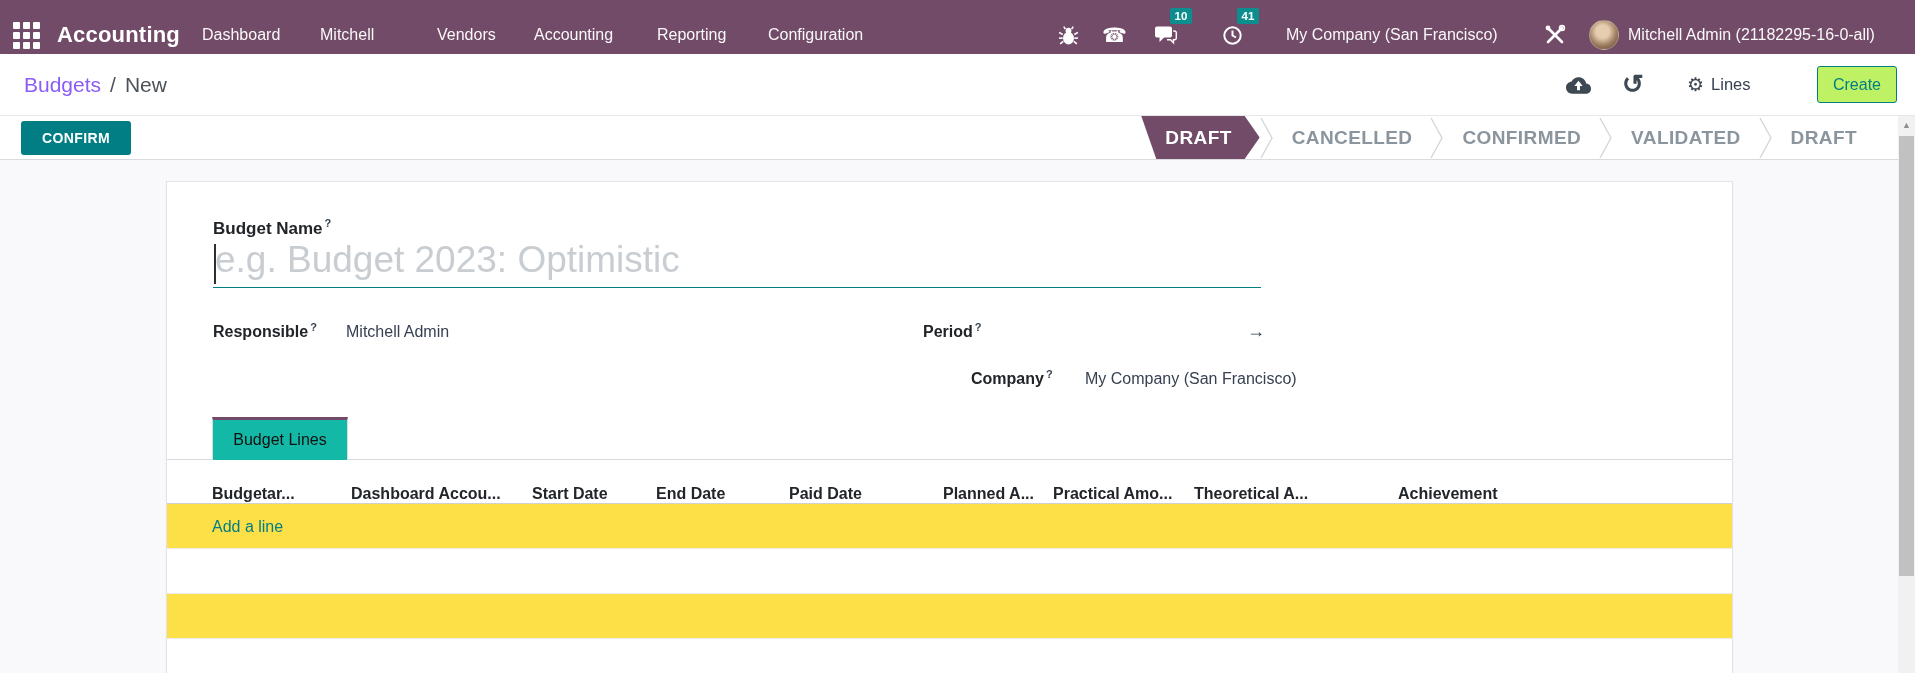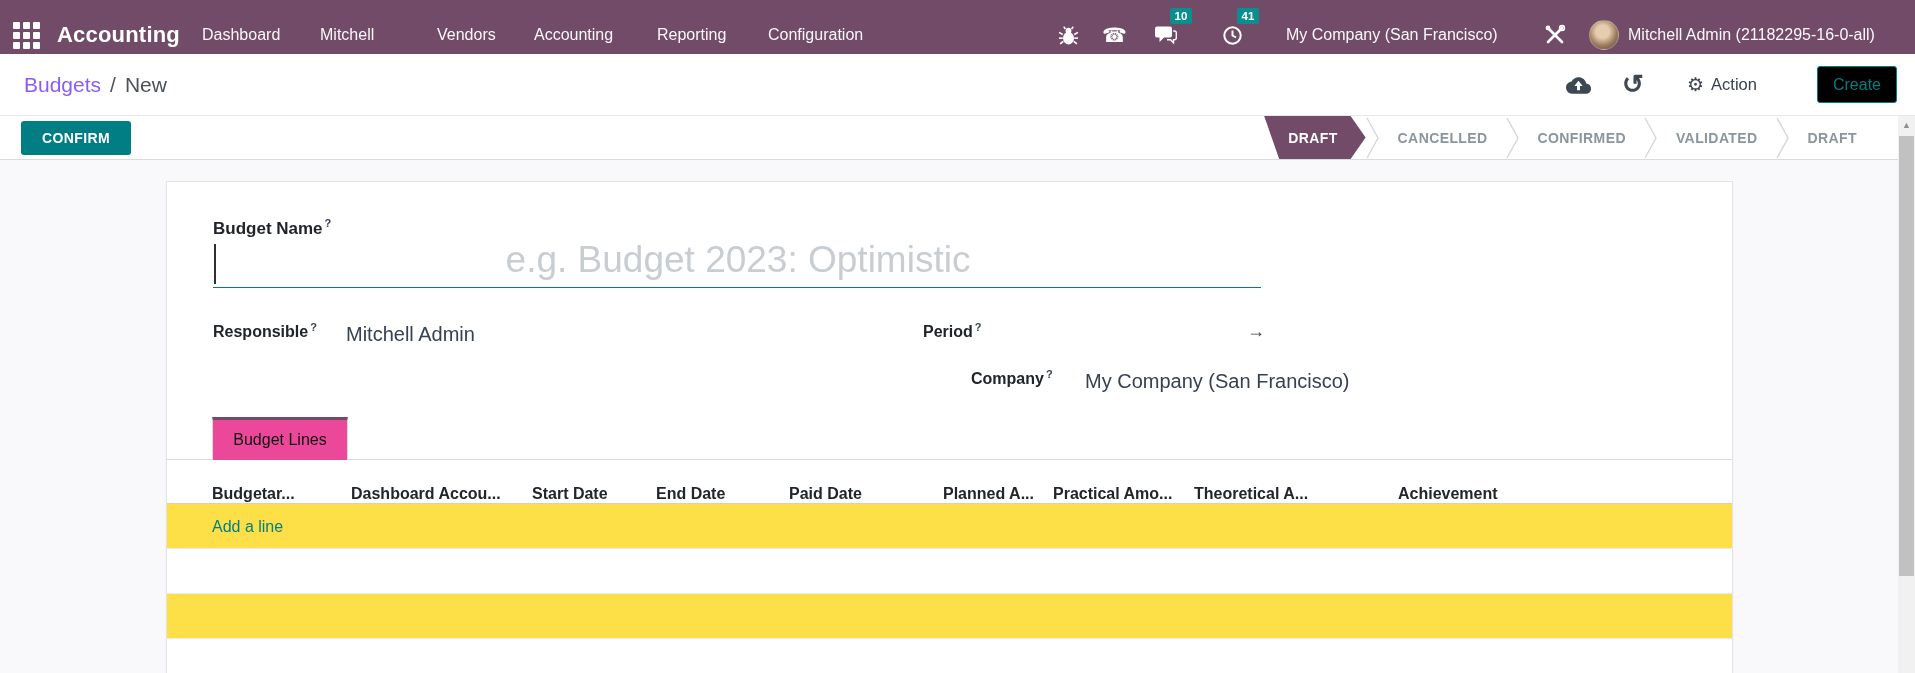--- a/index.html
+++ b/index.html
@@ -23,49 +23,49 @@
   
   .cpanel { position:absolute; top:54px; left:0; width:1915px; height:61px; background:#fff; }
   .breadcrumb { position:absolute; left:24px; top:0; height:61px; display:flex; align-items:center; font-size:21px; gap:9px; }
   .bc-parent { color:#8b5cf6; cursor:pointer; }
   .bc-sep, .bc-current { color:#4c5258; }
   .cp-icon { position:absolute; top:0; height:61px; display:flex; align-items:center; cursor:pointer; color:#3d4852; }
   .undo-glyph { font-size:26px; font-weight:bold; color:#3d4852; }
   .action-group { position:absolute; left:1687px; top:0; height:61px; display:flex; align-items:center; gap:7px; cursor:pointer; }
   .gear-glyph { font-size:19px; color:#3d4852; }
   .action-label { font-size:16.5px; color:#374151; }
-  .create-btn { position:absolute; left:1817px; top:12px; width:80px; height:37px; background:#000000; border:1px solid #017E84; border-radius:3px; color:#017E84; font-size:16px; font-family:inherit; cursor:pointer; }
+  .create-btn { position:absolute; left:1817px; top:12px; width:80px; height:37px; background:#bef264; border:1px solid #017E84; border-radius:3px; color:#017E84; font-size:16px; font-family:inherit; cursor:pointer; }
 
   
   .statusbar { position:absolute; top:115px; left:0; width:1915px; height:45px; background:#fff; border-top:1px solid #e8e8e8; border-bottom:1px solid #d9dbde; }
   .confirm-btn { position:absolute; left:21px; top:5px; width:110px; height:34px; background:#017E84; color:#fff; border:none; border-radius:3px; font-size:14px; font-weight:bold; letter-spacing:.4px; font-family:inherit; cursor:pointer; }
   .steps { position:absolute; right:40px; top:0; height:43px; display:flex; align-items:stretch; }
-  .step { display:flex; align-items:center; padding:0 18px; font-size:14px; font-weight:bold; color:#8b959e; letter-spacing:.4px; cursor:pointer; }
+  .step { display:flex; align-items:center; padding:0 18px; font-size:19px; font-weight:bold; color:#8b959e; letter-spacing:.4px; cursor:pointer; }
   .step.active { background:#714B67; color:#fff; padding:0 28px 0 24px;
     clip-path:polygon(0 0, calc(100% - 15px) 0, 100% 50%, calc(100% - 15px) 100%, 15px 100%); }
   .step-sep { display:flex; align-items:center; }
 
   
   .scrollbar { position:absolute; top:116px; right:0; width:17px; height:557px; background:#f1f1f1; }
   .scroll-up { width:17px; height:18px; display:flex; align-items:center; justify-content:center; font-size:9px; color:#8f8f8f; cursor:pointer; }
   .scroll-thumb { position:absolute; top:20px; left:1px; width:15px; height:440px; background:#c1c1c1; cursor:pointer; }
 
   
   .content-bg { position:absolute; top:161px; left:0; width:1898px; height:512px; background:#f9f9fb; }
   .sheet { position:absolute; top:181px; left:166px; width:1567px; height:492px; background:#fff; border:1px solid #e3e3e6; border-bottom:none; box-shadow:0 1px 3px rgba(0,0,0,.04); }
   .fld-label { position:absolute; font-size:17px; font-weight:bold; color:#212529; }
   .fld-label sup { font-size:11px; color:#374151; margin-left:2px; }
-  .name-input { position:absolute; left:46px; top:54px; width:1048px; height:52px; border:none; border-bottom:1px solid #017E84; outline:none; font-family:inherit; font-size:37px; color:#737373; background:transparent; padding:0 0 4px 2px;text-align:center; }
+  .name-input { position:absolute; left:46px; top:54px; width:1048px; height:52px; border:none; border-bottom:1px solid #017E84; outline:none; font-family:inherit; font-size:37px; color:#737373; background:transparent; padding:0 0 4px 2px; }
   .name-input::placeholder { color:#c8cdd2; opacity:1; }
   .caret { position:absolute; left:47px; top:62px; width:2px; height:40px; background:#2f2f2f; }
-  .fld-value { position:absolute; font-size:20px; color:#374151; cursor:pointer; }
+  .fld-value { position:absolute; font-size:16px; color:#374151; cursor:pointer; }
   .period-arrow { position:absolute; font-size:18px; color:#374151; }
 
   
-  .tab { position:absolute; left:45px; top:235px; width:136px; height:43px; background:#ec4899; border:1px solid #d8dadd; border-bottom:none; border-top:3px solid #714B67; display:flex; align-items:center; justify-content:center; font-size:16px; color:#111; z-index:2; cursor:pointer; }
+  .tab { position:absolute; left:45px; top:235px; width:136px; height:43px; background:#14b8a6; border:1px solid #d8dadd; border-bottom:none; border-top:3px solid #714B67; display:flex; align-items:center; justify-content:center; font-size:16px; color:#111; z-index:2; cursor:pointer; }
   .nb-line { position:absolute; left:0; top:277px; width:100%; border-top:1px solid #d8dadd; z-index:1; }
   .lv-head { position:absolute; left:0; top:278px; width:100%; height:44px; border-bottom:1px solid #d0d0d0; background:#fff; }
   .lv-head span { position:absolute; top:12px; height:44px; display:flex; align-items:center; font-size:16px; font-weight:bold; color:#22262a; white-space:nowrap; cursor:pointer; }
   .lv-row { position:absolute; left:0; width:100%; height:45px; border-bottom:1px solid #ebebe8; }
   .lv-row.odd { background:#fde047; }
   .add-line { position:absolute; left:45px; top:0; height:45px; display:flex; align-items:center; font-size:16px; color:#017E84; cursor:pointer; }
 </style>
 </head>
 <body>
 
@@ -153,21 +153,21 @@
     <svg width="25" height="18" viewBox="0 0 24 17">
       <path d="M19.4,7.1 C18.8,3.6 15.7,1 12,1 C9.1,1 6.6,2.6 5.4,5.1 C2.4,5.4 0,7.9 0,11 C0,14.3 2.7,17 6,17 L19,17 C21.8,17 24,14.8 24,12 C24,9.4 22,7.3 19.4,7.1 Z" fill="#3d4852"></path>
       <polygon points="12,4.5 16,9.5 13.4,9.5 13.4,13.5 10.6,13.5 10.6,9.5 8,9.5" fill="#fff"></polygon>
     </svg>
   </div>
   <div class="cp-icon" style="left:1622px">
     <span class="undo-glyph">↺</span>
   </div>
   <div class="action-group">
     <span class="gear-glyph">⚙</span>
-    <span class="action-label">Action</span>
+    <span class="action-label">Lines</span>
   </div>
   <button class="create-btn">Create</button>
 </div>
 
 <div class="statusbar">
   <button class="confirm-btn">CONFIRM</button>
   <div class="steps">
     <div class="step active">DRAFT</div>
     <div class="step-sep">
       <svg width="14" height="42">

